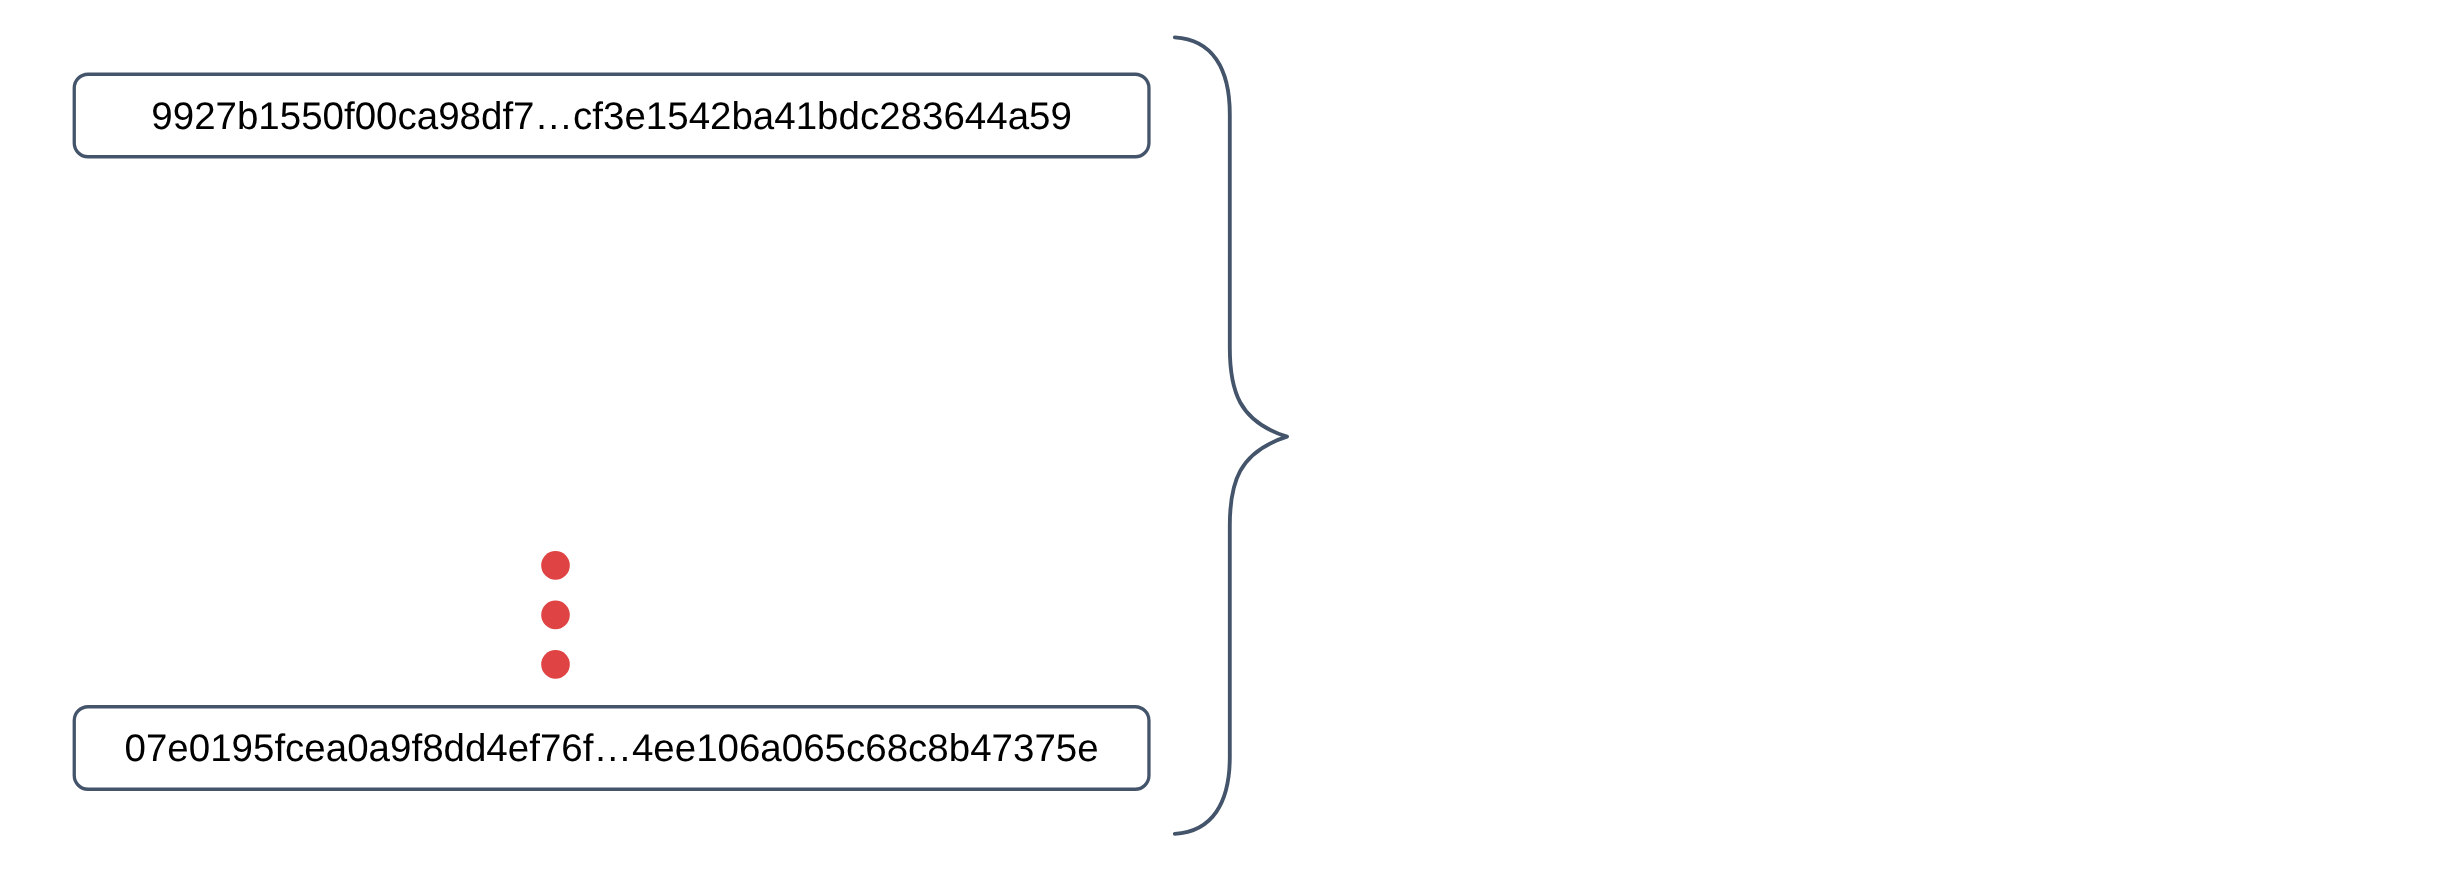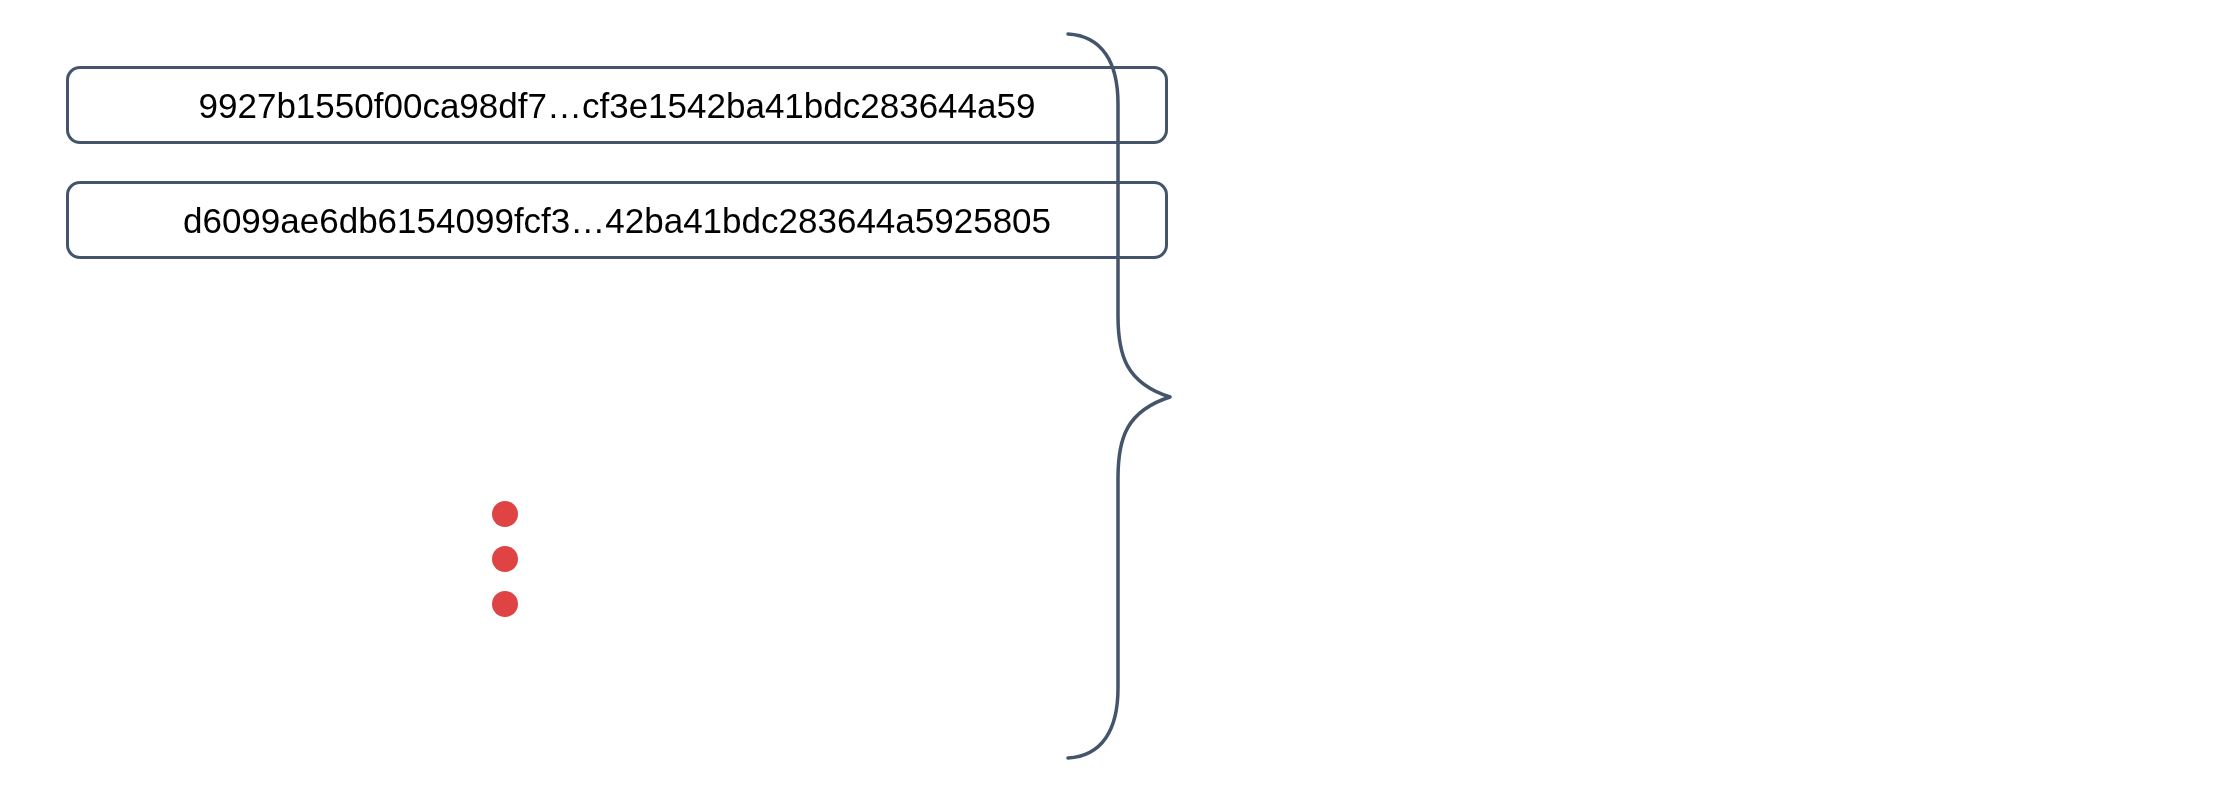--- a/index.html
+++ b/index.html
@@ -26,21 +26,21 @@
     border-radius: 14px;
     background: #ffffff;
     display: flex;
     align-items: center;
     justify-content: center;
     font-size: 35px;
     line-height: 1;
     color: var(--text, #000000);
     white-space: nowrap;
   }
-  .input-box { left: 66px; width: 1102px; height: 78px; }
+  .input-box { left: 66px; width: 980px; height: 78px; }
   .box-0 { top: 66px; }
   .box-1 { top: 181px; }
   .box-2 { top: 294px; }
   .box-3 { top: 408px; }
   .box-4 { top: 641px; }
 
   .output-box { left: 1227px; top: 361px; width: 918px; height: 76px; }
 
   .dots {
     position: absolute;
@@ -73,30 +73,30 @@
     stroke-linejoin: round;
   }
 </style>
 </head>
 <body>
 
 <div class="canvas">
 
   <div class="hash-box input-box box-0">9927b1550f00ca98df7…cf3e1542ba41bdc283644a59</div>
 
-  <div class="hash-box input-box box-1">d6099ae6db6154099fcf3…42ba41bdc283644a5925805</div>
 
 
 
   <div class="dots">
     <span class="dot"></span>
     <span class="dot"></span>
     <span class="dot"></span>
   </div>
 
+  <div class="hash-box input-box box-4">07e0195fcea0a9f8dd4ef76f…4ee106a065c68c8b47375e</div>
 
   <svg class="brace-svg" viewBox="0 0 140 755" xmlns="http://www.w3.org/2000/svg">
     <path class="brace-path" d="M 18 14
              C 52 16 68 42 68 84
              L 68 296
              C 68 335 76 363 120 377
              C 76 391 68 419 68 458
              L 68 668
              C 68 710 52 736 18 738"></path>
   </svg>

